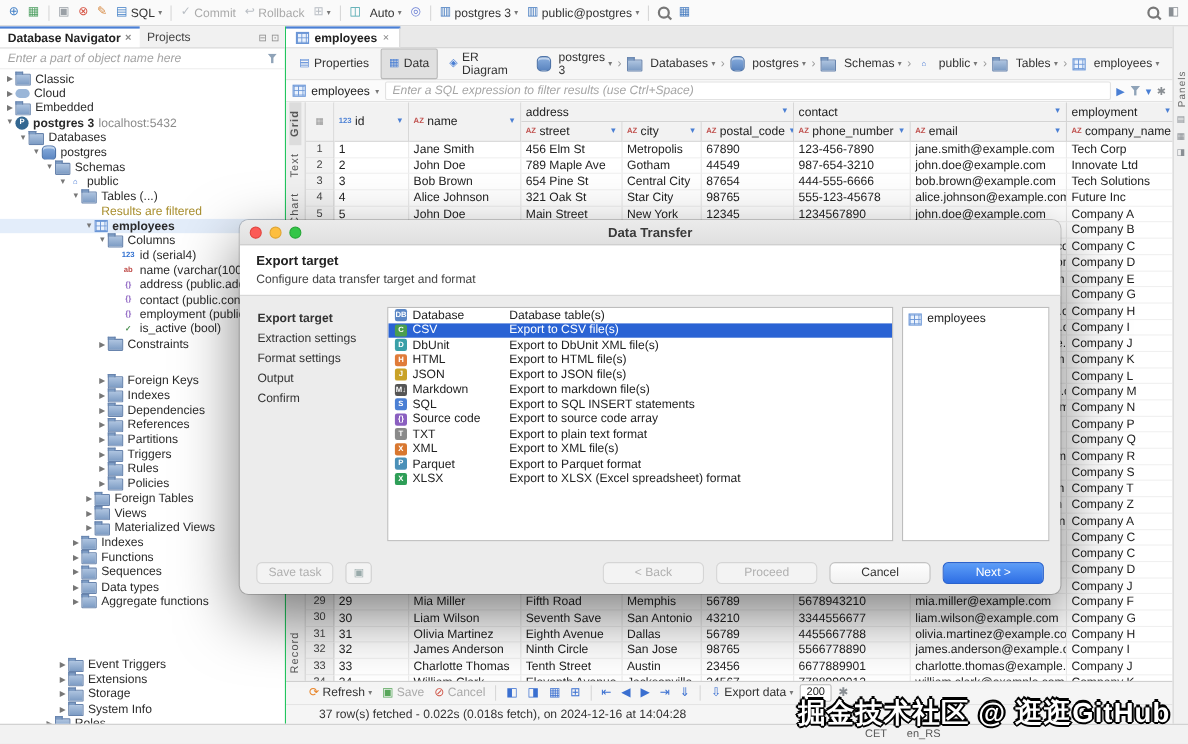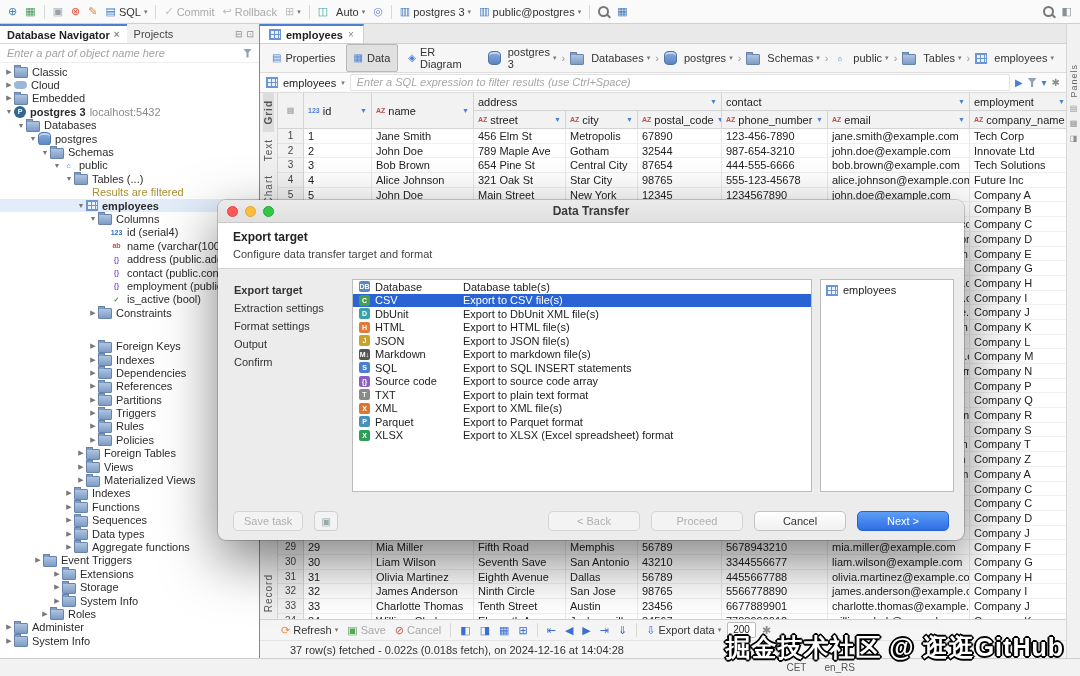--- a/index.html
+++ b/index.html
@@ -408,21 +408,21 @@
           <div class="tree-row" style="padding-left: 64px;">
             <span class="twisty">▶</span>
             <span class="t-ic i-folder"></span>
             <span class="t-label">Data types</span>
           </div>
           <div class="tree-row" style="padding-left: 64px;">
             <span class="twisty">▶</span>
             <span class="t-ic i-folder"></span>
             <span class="t-label">Aggregate functions</span>
           </div>
-          <div class="tree-row" style="padding-left: 33px;">
+          <div class="tree-row" style="padding-left: 52px; margin-top: 44px;">
             <span class="twisty">▶</span>
             <span class="t-ic i-folder"></span>
             <span class="t-label">Event Triggers</span>
           </div>
           <div class="tree-row" style="padding-left: 52px;">
             <span class="twisty">▶</span>
             <span class="t-ic i-folder"></span>
             <span class="t-label">Extensions</span>
           </div>
           <div class="tree-row" style="padding-left: 52px;">
@@ -627,21 +627,21 @@
                 <div class="gcell" style="width: 106px;">123-456-7890</div>
                 <div class="gcell" style="width: 142px;">jane.smith@example.com</div>
                 <div class="gcell" style="width: 100px;">Tech Corp</div>
               </div>
               <div class="grow">
                 <div class="gcell rowno">2</div>
                 <div class="gcell" style="width: 68px;">2</div>
                 <div class="gcell" style="width: 102px;">John Doe</div>
                 <div class="gcell" style="width: 92px;">789 Maple Ave</div>
                 <div class="gcell" style="width: 72px;">Gotham</div>
-                <div class="gcell" style="width: 84px;">32544</div>
+                <div class="gcell" style="width: 84px;">44549</div>
                 <div class="gcell" style="width: 106px;">987-654-3210</div>
                 <div class="gcell" style="width: 142px;">john.doe@example.com</div>
                 <div class="gcell" style="width: 100px;">Innovate Ltd</div>
               </div>
               <div class="grow">
                 <div class="gcell rowno">3</div>
                 <div class="gcell" style="width: 68px;">3</div>
                 <div class="gcell" style="width: 102px;">Bob Brown</div>
                 <div class="gcell" style="width: 92px;">654 Pine St</div>
                 <div class="gcell" style="width: 72px;">Central City</div>

